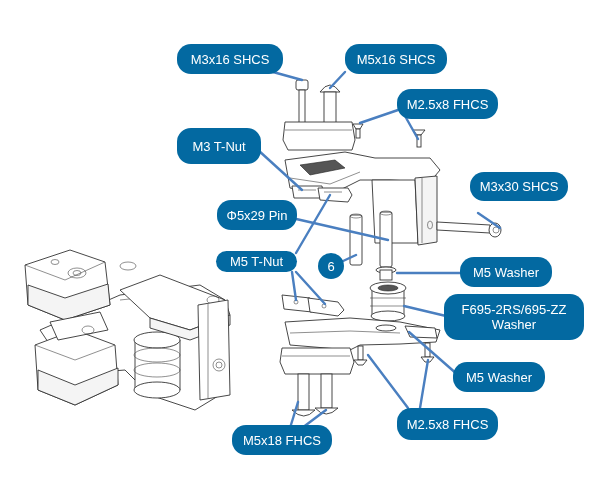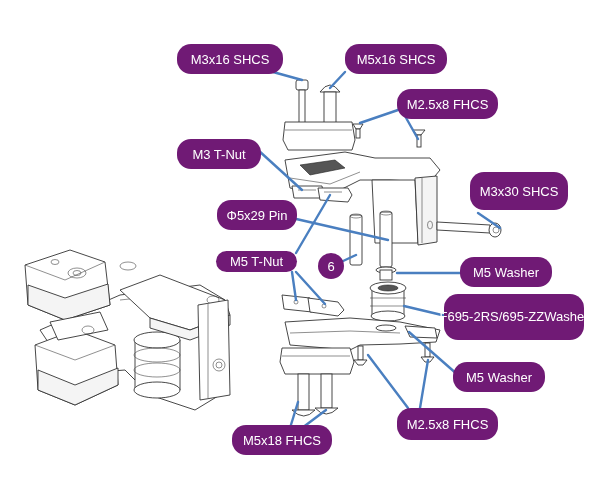--- a/index.html
+++ b/index.html
@@ -1,25 +1,25 @@
 <!DOCTYPE html>
 <html><head>
 <meta charset="utf-8">
 <style>
   html, body { margin: 0; padding: 0; background: #ffffff; }
   body { width: 607px; height: 479px; position: relative; overflow: hidden;
          font-family: "Liberation Sans", sans-serif; }
   #canvas { position: absolute; left: 0; top: 0; width: 607px; height: 479px; }
   .pill {
-    position: absolute; background: #701a75; color: #ffffff;
+    position: absolute; background: #0369a1; color: #ffffff;
     border-radius: 14px; font-size: 13px; line-height: 15px;
     padding: 7px 12px; white-space: nowrap; box-sizing: border-box;
     display: flex; align-items: center; justify-content: center;
   }
-  .pill.two { flex-direction: row; align-items: flex-end; padding: 16px 12px; }
+  .pill.two { flex-direction: column; align-items: center; padding: 16px 12px; }
   .pill.circle { border-radius: 50%; padding: 0; width: 26px; height: 26px; font-size: 13px; }
   svg .part { fill: #ffffff; stroke: #333; stroke-width: 0.9; }
   svg .part2 { fill: #f4f4f4; stroke: #333; stroke-width: 0.9; }
   svg .thin { fill: none; stroke: #444; stroke-width: 0.6; }
   svg .lead { stroke: #4a7fc0; stroke-width: 2.4; fill: none; stroke-linecap: round; }
   svg .dark { fill: #555; stroke: #222; stroke-width: 0.6; }
 </style>
 </head>
 <body>
 
@@ -183,22 +183,22 @@
     <line class="lead" x1="298" y1="402" x2="290" y2="428"></line>
     <line class="lead" x1="326" y1="410" x2="302" y2="428"></line>
     <line class="lead" x1="368" y1="355" x2="408" y2="408"></line>
     <line class="lead" x1="428" y1="360" x2="420" y2="408"></line>
   </g>
 </svg>
 
 <div class="pill" style="left:177px;top:44px;width:106px;height:30px;">M3x16 SHCS</div>
 <div class="pill" style="left:345px;top:44px;width:102px;height:30px;">M5x16 SHCS</div>
 <div class="pill" style="left:397px;top:89px;width:101px;height:30px;">M2.5x8 FHCS</div>
-<div class="pill" style="left:177px;top:139px;width:84px;height:30px;">M3 T-Nut</div>
-<div class="pill" style="left:470px;top:172px;width:98px;height:38px;">M3x30 SHCS</div>
+<div class="pill" style="left:177px;top:128px;width:84px;height:36px;">M3 T-Nut</div>
+<div class="pill" style="left:470px;top:172px;width:98px;height:29px;">M3x30 SHCS</div>
 <div class="pill" style="left:217px;top:200px;width:80px;height:30px;text-align:center;">Φ5x29 Pin</div>
 <div class="pill" style="left:216px;top:251px;width:81px;height:21px;">M5 T-Nut</div>
 <div class="pill circle" style="left:318px;top:253px;">6</div>
 <div class="pill" style="left:460px;top:257px;width:92px;height:30px;">M5 Washer</div>
 <div class="pill two" style="left:444px;top:294px;width:140px;height:46px;">
   <span>F695-2RS/695-ZZ</span>
   <span>Washer</span>
 </div>
 <div class="pill" style="left:453px;top:362px;width:92px;height:30px;">M5 Washer</div>
 <div class="pill" style="left:232px;top:425px;width:100px;height:30px;">M5x18 FHCS</div>

